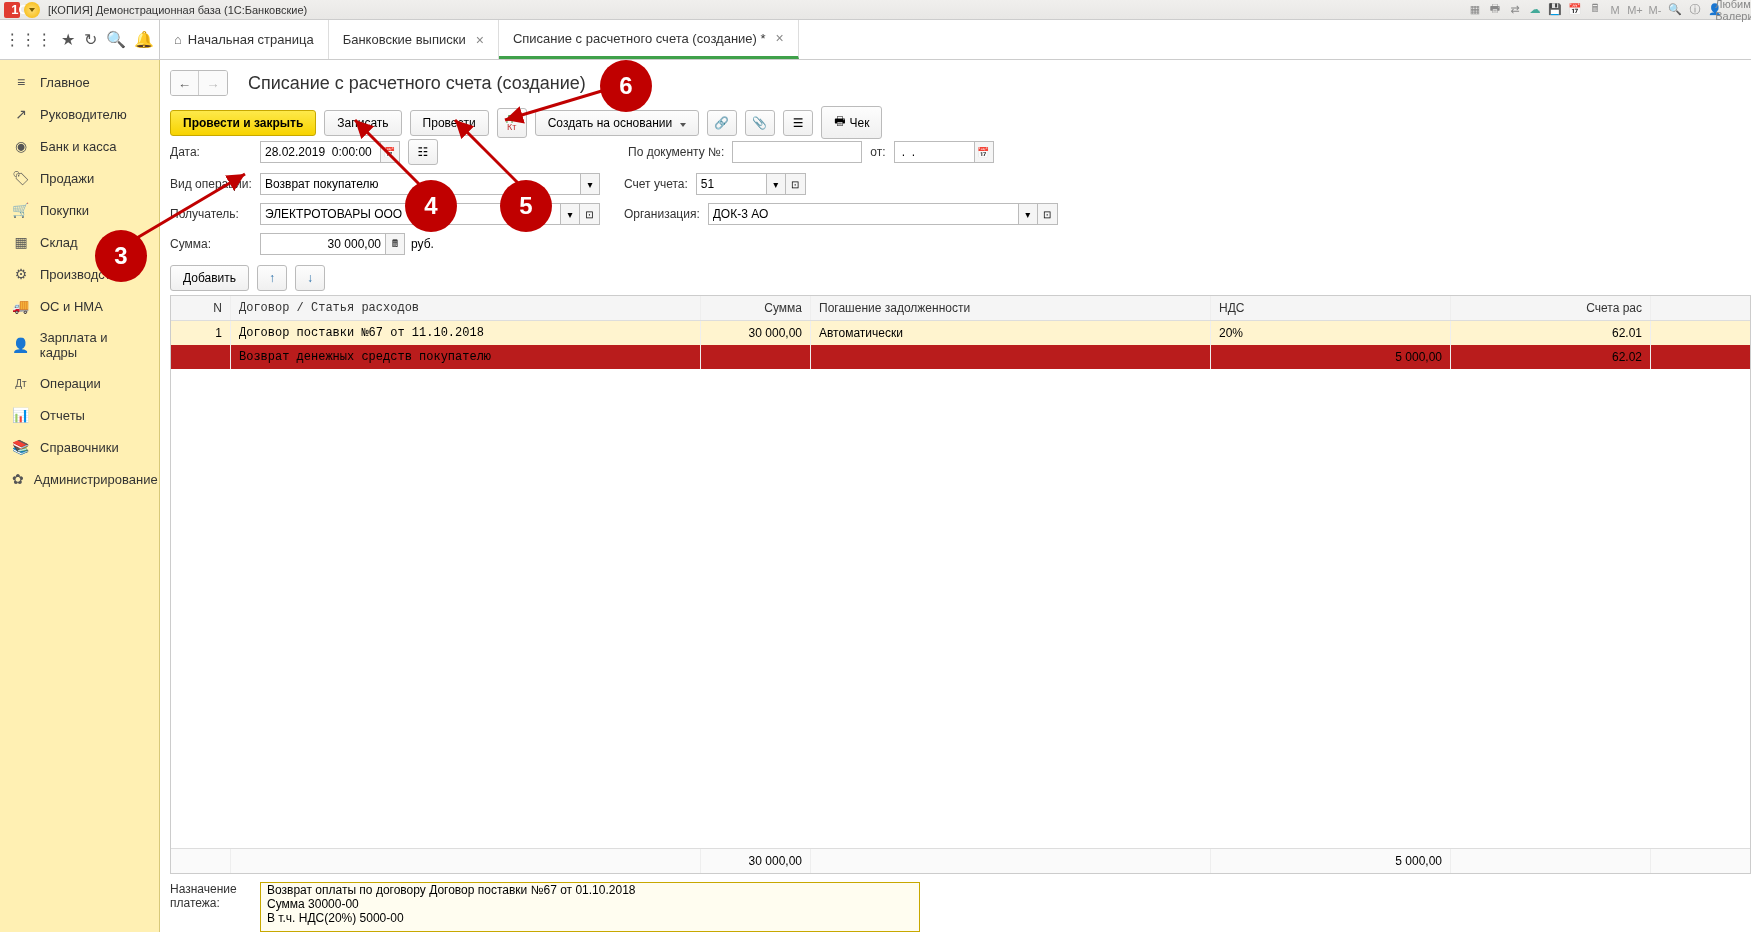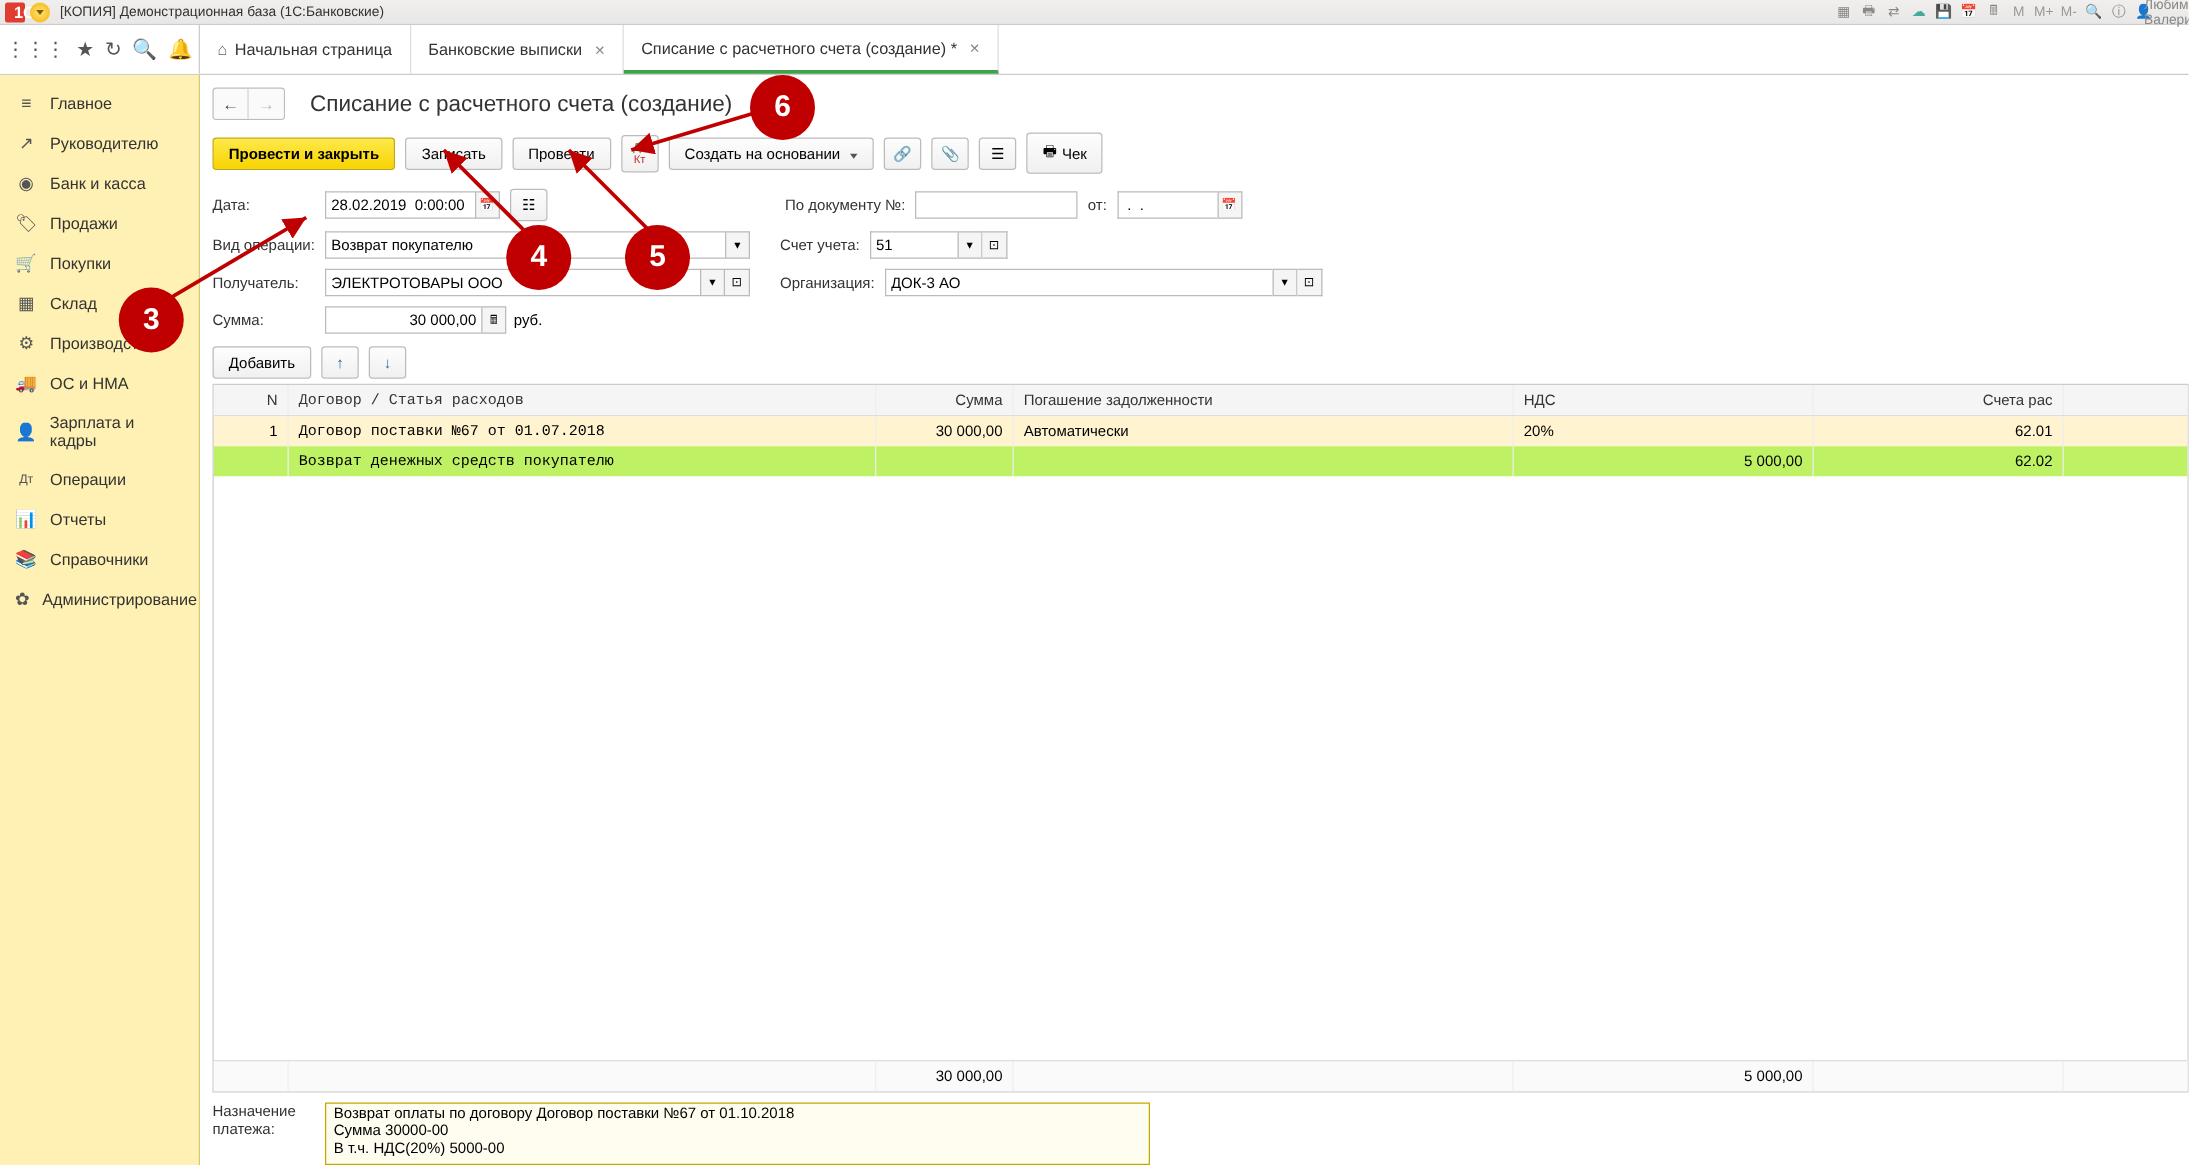--- a/index.html
+++ b/index.html
@@ -35,21 +35,21 @@
 .content { flex: 1; background: #fff; position: relative; padding: 10px 0 0 10px; display: flex; flex-direction: column; }
 
 
 .page-head { display: flex; align-items: center; gap: 20px; margin-bottom: 10px; }
 .nav-arrows { display: flex; border: 1px solid #bbb; border-radius: 3px; overflow: hidden; }
 .nav-arrows button { width: 28px; height: 24px; background: #fafafa; border: none; border-right: 1px solid #ccc; cursor: pointer; color: #555; }
 .nav-arrows button:last-child { border-right: none; color: #bbb; }
 .page-title { font-size: 18px; color: #333; }
 
 
-.toolbar { display: flex; align-items: center; gap: 8px; margin-bottom: 12px; }
+.toolbar { display: flex; align-items: center; gap: 8px; }
 .btn { border: 1px solid #bbb; background: linear-gradient(#fdfdfd,#f0f0f0); padding: 5px 12px; border-radius: 3px; font-size: 12px; cursor: pointer; display: inline-flex; align-items: center; gap: 4px; }
 .btn.primary { background: linear-gradient(#fee94a,#f7d300); border-color: #c7a800; font-weight: bold; }
 .btn .dd::after { content: ""; display: inline-block; margin-left: 4px; border-left: 3px solid transparent; border-right: 3px solid transparent; border-top: 4px solid #555; }
 .icon-btn { width: 30px; justify-content: center; padding: 5px 0; }
 .dtct { font-size: 9px; line-height: 1; }
 .dtct .dt { color: #2a8a2a; display: block; }
 .dtct .ct { color: #c03030; display: block; }
 
 
 .form-rows { display: flex; flex-direction: column; gap: 8px; margin-bottom: 10px; }
@@ -70,21 +70,21 @@
 .grid-head div, .grid-row div, .grid-foot div { padding: 5px 8px; border-right: 1px solid #eee; }
 .col-n { width: 60px; text-align: right; }
 .col-contract { width: 470px; font-family: Liberation Mono, monospace; }
 .col-sum { width: 110px; text-align: right; }
 .col-pay { width: 400px; }
 .col-vat { width: 240px; }
 .col-acc { width: 200px; text-align: right; }
 .grid-body { flex: 1; overflow: auto; }
 .grid-row { display: flex; font-size: 12px; }
 .grid-row.r1 { background: #fff4cf; }
-.grid-row.r2 { background: #bef264; }
+.grid-row.r2 { background: #b91c1c; }
 .grid-foot { display: flex; border-top: 1px solid #ddd; background: #fafafa; font-size: 12px; }
 
 
 .purpose-row { display: flex; align-items: flex-start; gap: 10px; padding: 8px 0 0 0; }
 .purpose-label { width: 80px; font-size: 12px; color: #333; }
 .purpose-text { border: 1px solid #c7a800; background: #fffdf0; padding: 0 6px; font-size: 12px; width: 660px; min-height: 50px; white-space: pre-line; }
 
 
 .anno { position: absolute; width: 52px; height: 52px; background: #c00000; border-radius: 50%; color: #fff; font-size: 24px; font-weight: bold; display: flex; align-items: center; justify-content: center; z-index: 50; }
 .arrow-svg { position: absolute; z-index: 49; pointer-events: none; }
@@ -335,21 +335,21 @@
         <div class="col-n">N</div>
         <div class="col-contract">Договор / Статья расходов</div>
         <div class="col-sum">Сумма</div>
         <div class="col-pay">Погашение задолженности</div>
         <div class="col-vat">НДС</div>
         <div class="col-acc">Счета рас</div>
       </div>
       <div class="grid-body">
         <div class="grid-row r1">
           <div class="col-n">1</div>
-          <div class="col-contract">Договор поставки №67 от 01.07.2018</div>
+          <div class="col-contract">Договор поставки №67 от 11.10.2018</div>
           <div class="col-sum">30 000,00</div>
           <div class="col-pay">Автоматически</div>
           <div class="col-vat">20%</div>
           <div class="col-acc">62.01</div>
         </div>
         <div class="grid-row r2">
           <div class="col-n"></div>
           <div class="col-contract">Возврат денежных средств покупателю</div>
           <div class="col-sum"></div>
           <div class="col-pay"></div>

